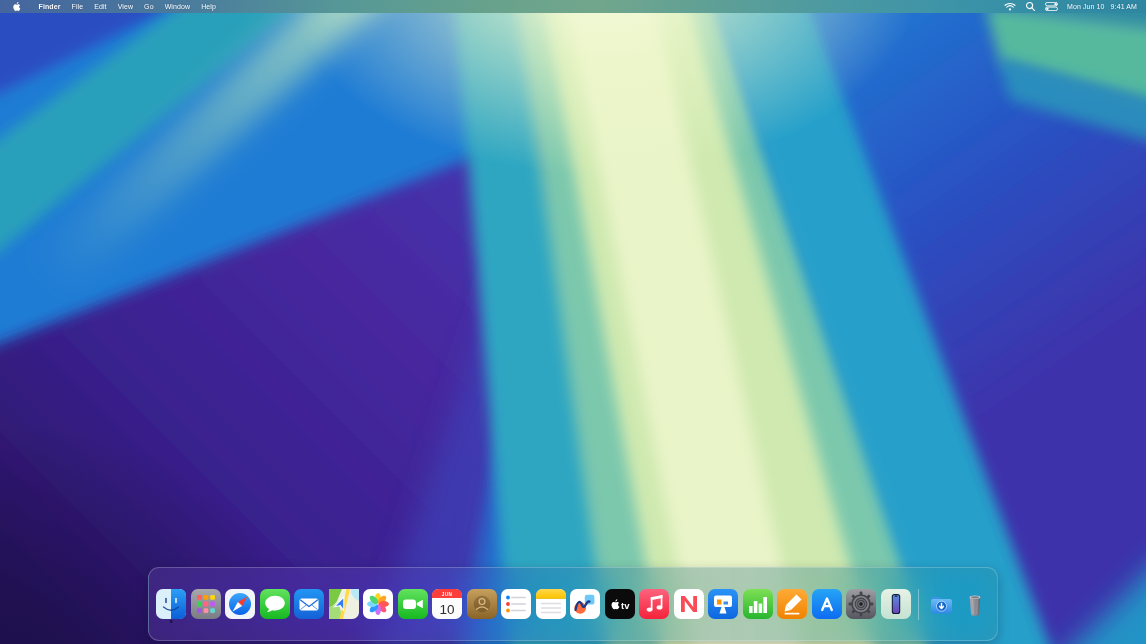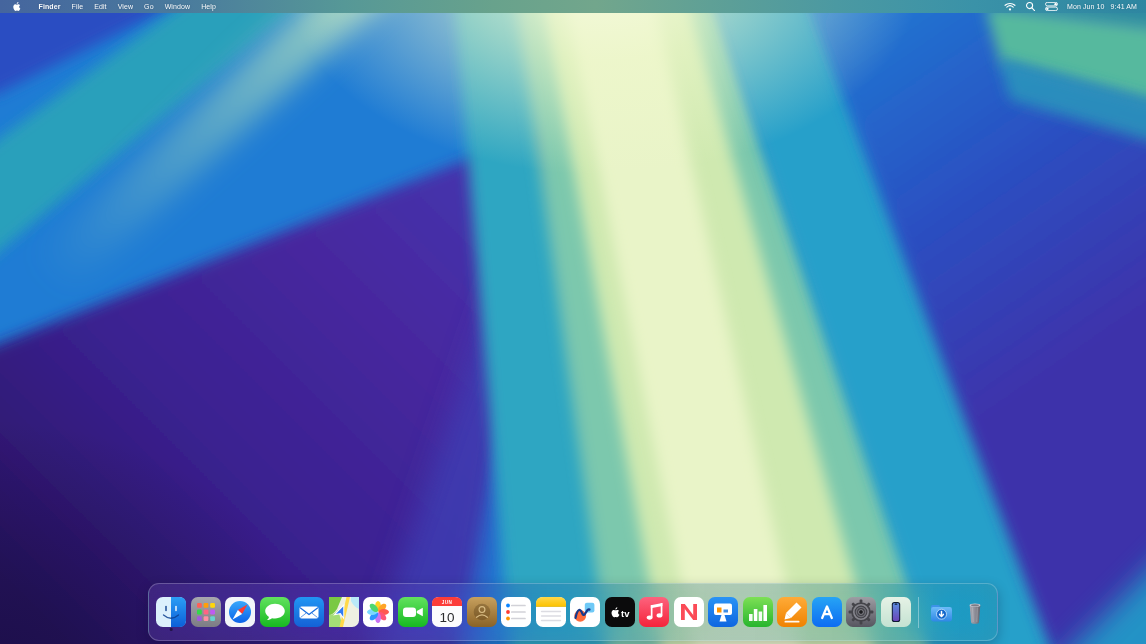--- a/index.html
+++ b/index.html
@@ -15,21 +15,21 @@
     display:flex;align-items:center;color:rgba(255,255,255,.97);
     font-size:7px;letter-spacing:.1px;text-shadow:0 0 2px rgba(0,30,60,.25);}
   #menubar .apple{margin:0 11px 0 13px;display:flex;align-items:center;}
   #menubar .mitem{padding:0 5.5px;line-height:13px;cursor:default;}
   #menubar .mitem.bold{font-weight:700;}
   #menubar .spacer{flex:1;}
   #menubar .status{display:flex;align-items:center;gap:9px;margin-right:9px;}
   #menubar .clock{display:flex;gap:6px;font-size:7px;font-weight:500;}
   
   #dock{position:absolute;bottom:3px;left:50%;transform:translateX(-50%);
-    height:40px;display:flex;align-items:center;gap:4.5px;padding:8px 7px;
+    height:40px;display:flex;align-items:center;gap:4.5px;padding:16px 7px;
     border-radius:11px;
     background:linear-gradient(90deg,rgba(88,64,150,.42) 0%,rgba(84,70,150,.36) 28%,
       rgba(70,118,158,.34) 55%,rgba(56,138,158,.40) 100%);
     border:1px solid rgba(255,255,255,.22);
     box-shadow:0 4px 12px rgba(10,10,40,.25);
     backdrop-filter:blur(18px) saturate(1.3);}
   .di{position:relative;width:30px;height:30px;flex:0 0 auto;cursor:pointer;}
   .di svg{display:block;width:30px;height:30px;}
   .runner{position:absolute;left:50%;bottom:-3.5px;width:2.6px;height:2.6px;
     border-radius:50%;background:rgba(25,16,58,.75);transform:translateX(-50%);}

